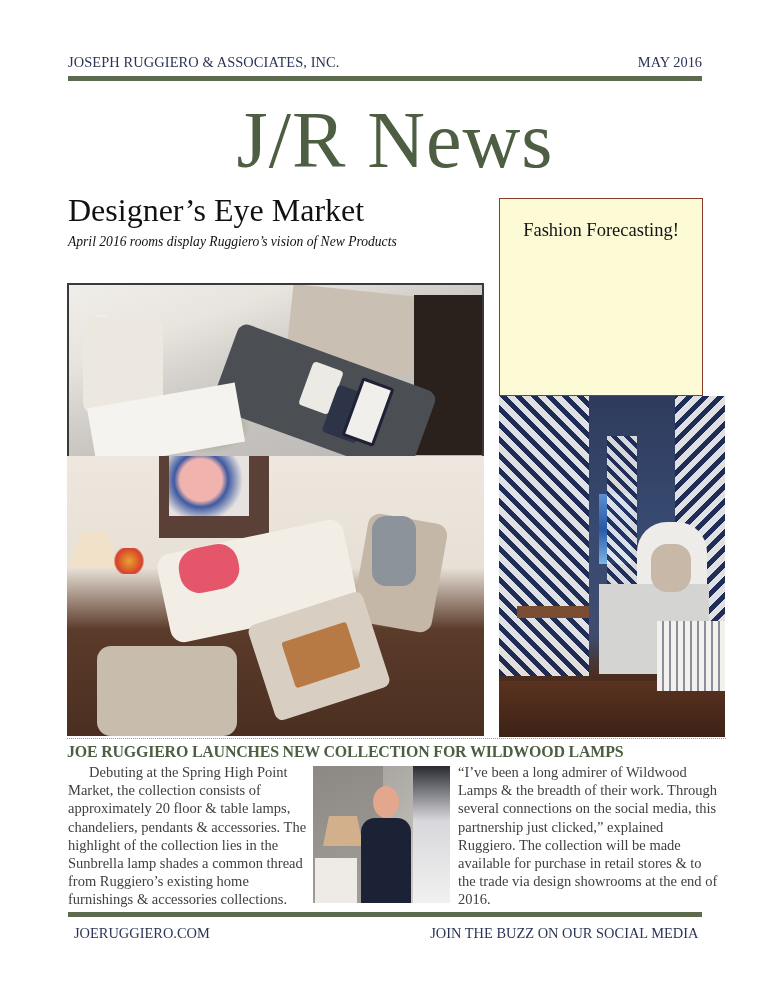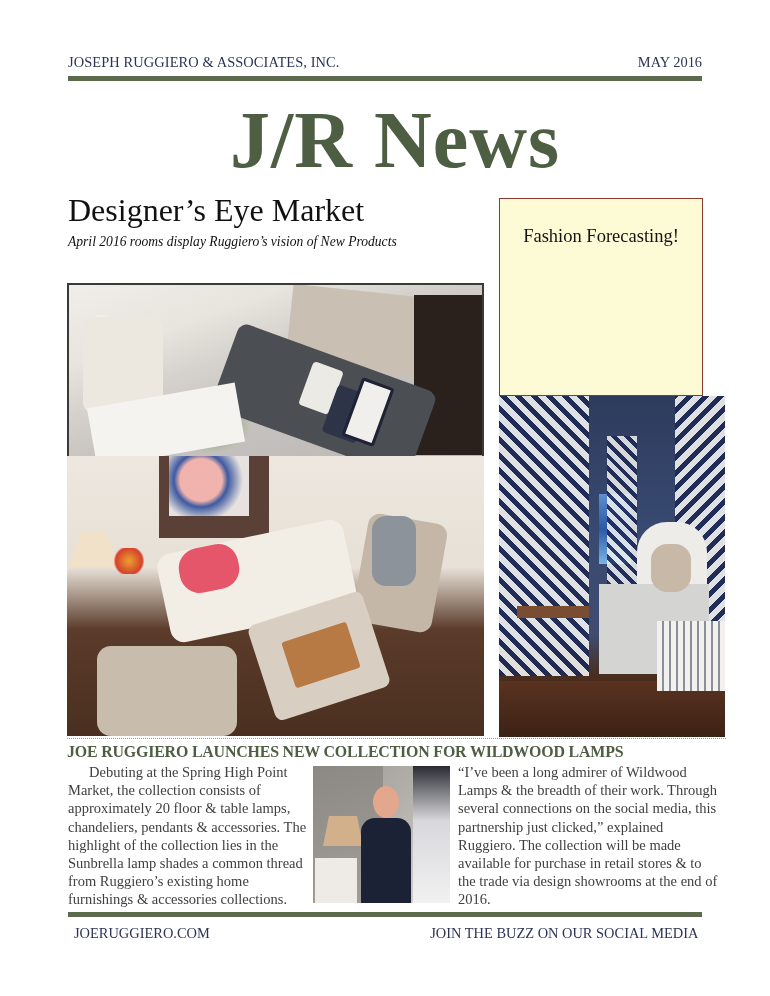--- a/index.html
+++ b/index.html
@@ -15,21 +15,21 @@
   .rule-top { top: 76px; }
   .rule-bottom { top: 912px; }
 
   .title { left: 0; width: 770px; top: 92px; text-align: center; font-size: 80px; line-height: 96px; color: #4d5e43; letter-spacing: 1px; }
 
   .headline { left: 68px; top: 192px; font-size: 32px; color: #111; white-space: nowrap; }
   .subhead { left: 68px; top: 234px; font-size: 14px; font-style: italic; color: #111; white-space: nowrap; transform: scaleX(0.97); transform-origin: left center; }
 
   
   .callout { left: 499px; top: 198px; width: 204px; height: 198px; background: #fdfad6; border: 1px solid #8a3a2a; padding: 12px 6px 0; text-align: center; font-size: 18.5px; line-height: 23px; color: #141414; }
-  .callout p { margin: 14px; }
+  .callout p { margin: 8px; }
 
   
   .photo { overflow: hidden; }
   .photo-living-1 { left: 67px; top: 283px; width: 417px; height: 173px; border: 2px solid #3a3a3a; border-bottom: none;
     background:
       radial-gradient(ellipse 60px 40px at 140px 140px, #6a9f45 0%, #6a9f4500 70%),
       radial-gradient(ellipse 30px 50px at 32px 60px, #f1ede7 0%, #f1ede7 60%, #f1ede700 62%),
       linear-gradient(160deg, #f0eeea 0%, #e8e4de 25%, #d6d2cd 40%, #c8c4c0 55%, #b8b6b5 100%);
   }
   .photo-living-2 { left: 67px; top: 456px; width: 417px; height: 280px;
@@ -99,21 +99,21 @@
   .footer-left { left: 74px; top: 924px; font-size: 15.5px; color: #2c3356; transform: scaleX(0.93); transform-origin: left center; white-space: nowrap; }
   .footer-right { right: 72px; top: 924px; font-size: 15.5px; color: #2c3356; transform: scaleX(0.93); transform-origin: right center; white-space: nowrap; }
 </style>
 </head>
 <body>
 
 <div class="abs masthead-company">JOSEPH RUGGIERO &amp; ASSOCIATES, INC.</div>
 <div class="abs masthead-date">MAY 2016</div>
 <div class="abs rule rule-top"></div>
 
-<h1 class="abs title" style="font-weight:bold;padding-left:20px;">J/R News</h1>
+<h1 class="abs title" style="font-weight:normal;padding-left:20px;">J/R News</h1>
 
 <h2 class="abs headline" style="font-weight:normal;">Designer’s Eye Market</h2>
 <div class="abs subhead">April 2016 rooms display Ruggiero’s vision of New Products</div>
 
 <div class="abs callout">
   <p>Fashion Forecasting!</p>
 </div>
 
 <div class="abs photo photo-living-1">
   <div class="shape art1"></div>

